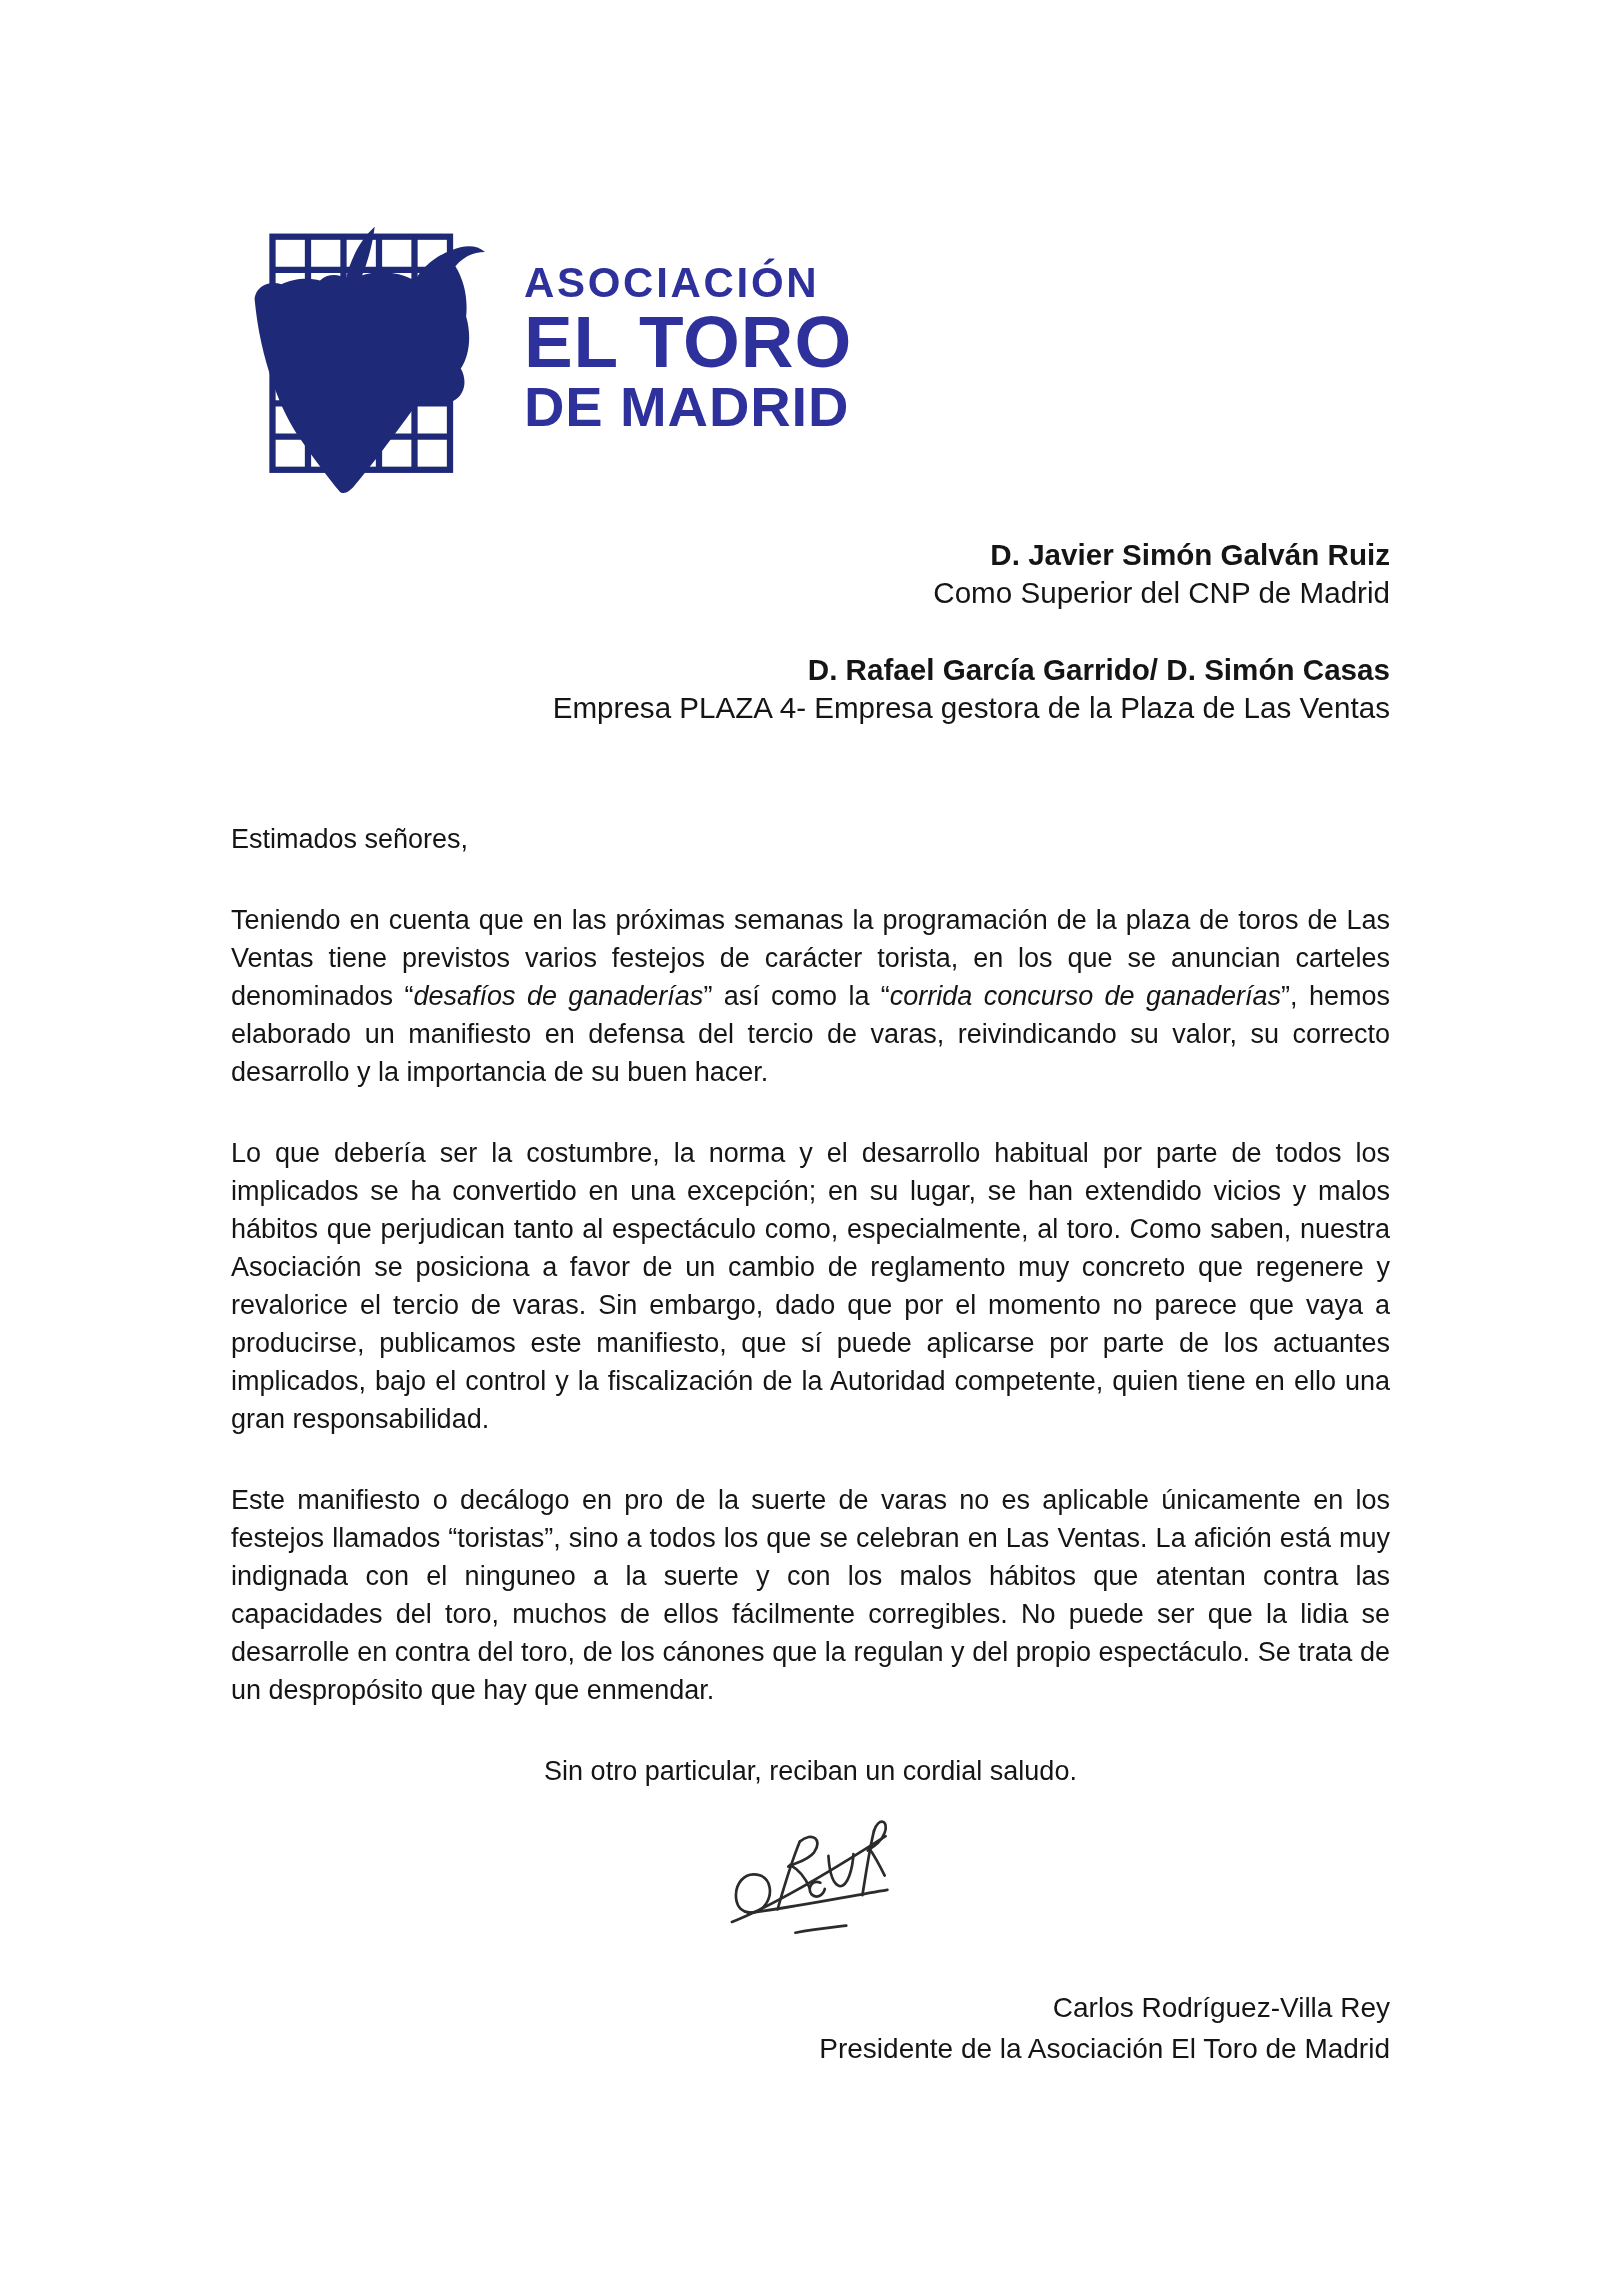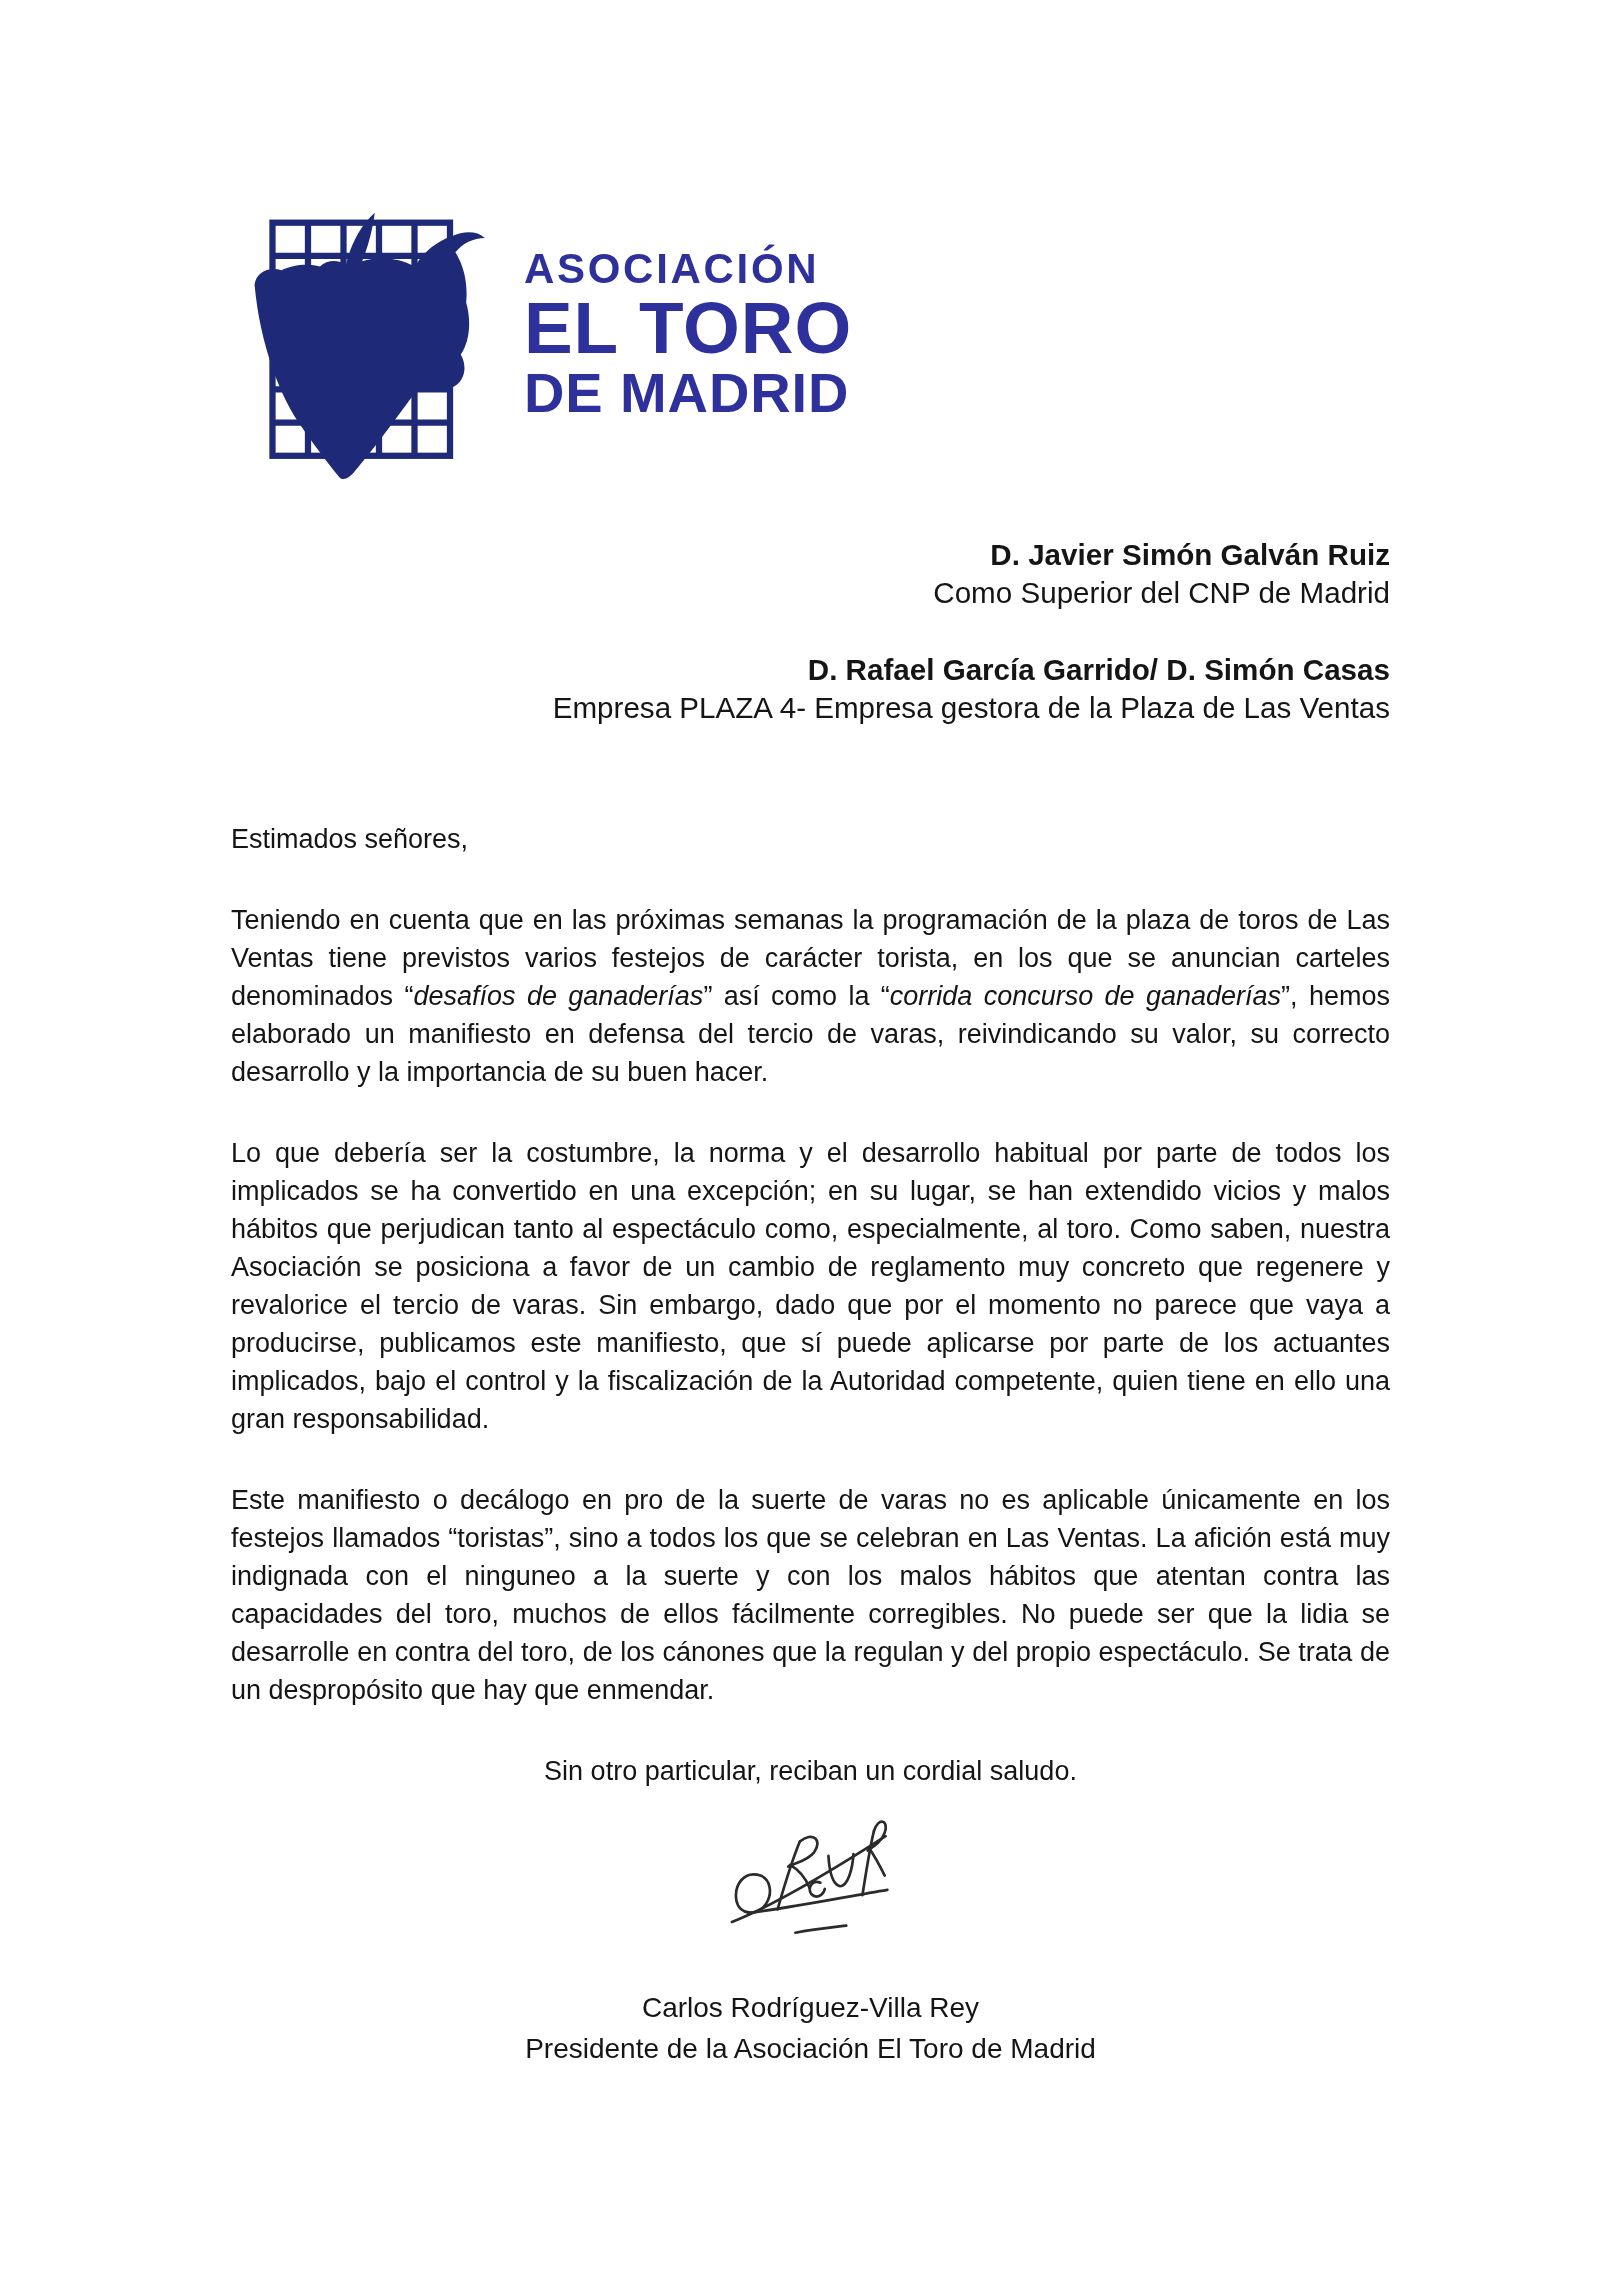--- a/index.html
+++ b/index.html
@@ -7,21 +7,21 @@
     position:relative;
     width:1620px; height:2293px;
     margin:0 auto;
     background:#ffffff;
     font-family:"Liberation Sans", sans-serif;
     color:#151515;
     overflow:hidden;
   }
 
   
-  .logo { position:absolute; left:242px; top:202px; width:609px; height:304px; }
+  .logo { position:absolute; left:242px; top:216px; width:609px; height:304px; }
   .logo .bull-svg { position:absolute; left:0; top:0; }
   .logo-text { position:absolute; left:282px; top:43px; color:#2e319c; white-space:nowrap; }
   .logo-l1 { font-size:42px; font-weight:600; letter-spacing:2.7px; line-height:48px; }
   .logo-l2 { font-size:73px; font-weight:700; letter-spacing:0.9px; line-height:70px; }
   .logo-l3 { font-size:56px; font-weight:700; letter-spacing:0.9px; line-height:59px; }
 
   
   .recipients {
     position:absolute; right:230px; top:536px;
     text-align:right; font-size:29.6px; line-height:38px;
@@ -39,21 +39,21 @@
   .body-col {
     position:absolute; left:231px; top:820px; width:1159px;
     font-size:27px; line-height:38px;
   }
   .salutation { margin:0; text-align:left; }
   .para { margin:43px 0 0 0; text-align:justify; }
   .closing { margin:43px 0 0 0; text-align:center; }
   .it { font-style:italic; }
 
   .sig-block { margin-top:23px; text-align:center; }
-  .signer { margin-top:30px; text-align:center; font-size:28px; line-height:41px; }
+  .signer { margin-top:30px; text-align:right; font-size:28px; line-height:41px; }
   .signer p { margin:0; }
 </style>
 </head>
 <body>
 
 <div class="page">
 
   <div class="logo">
     <svg class="bull-svg" width="260" height="296" viewBox="0 0 290 330" aria-hidden="true">
       <g stroke="#1e2a78" stroke-width="7" fill="none">

